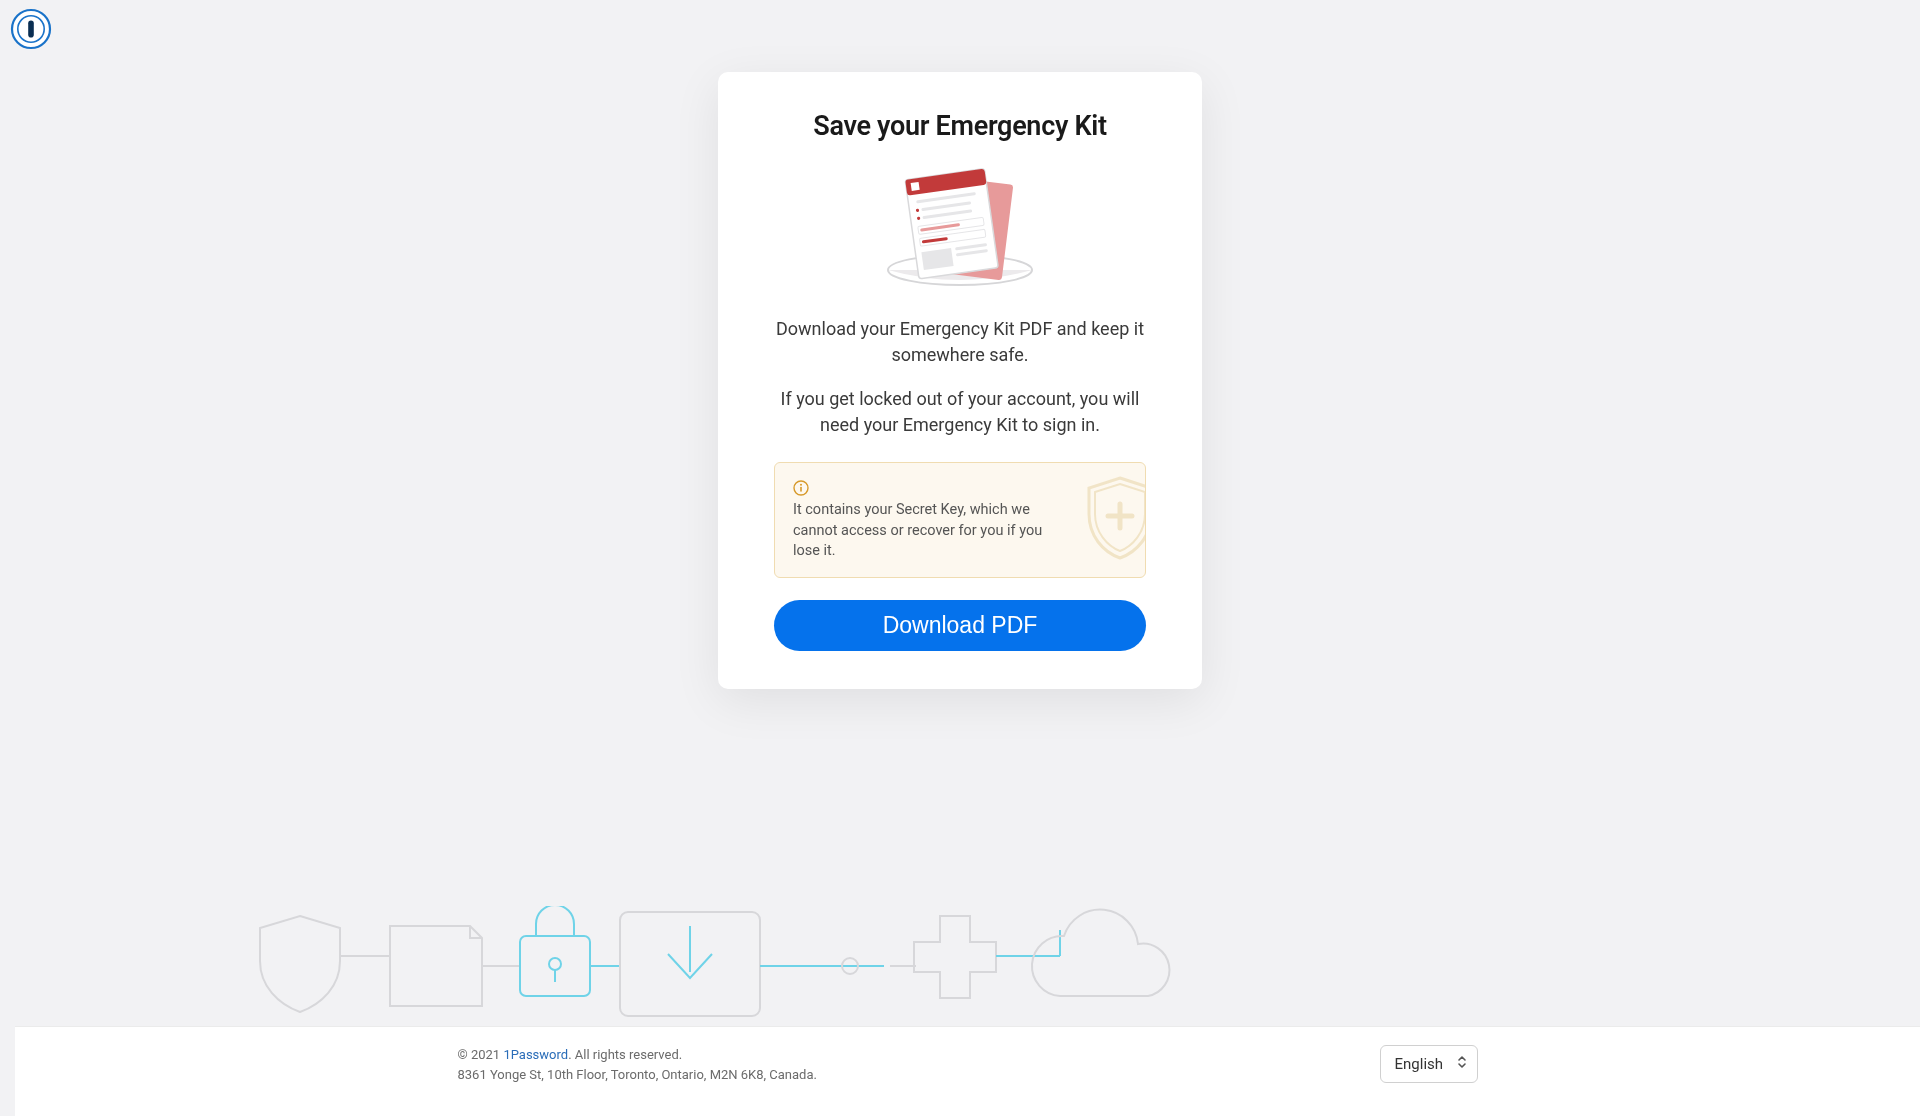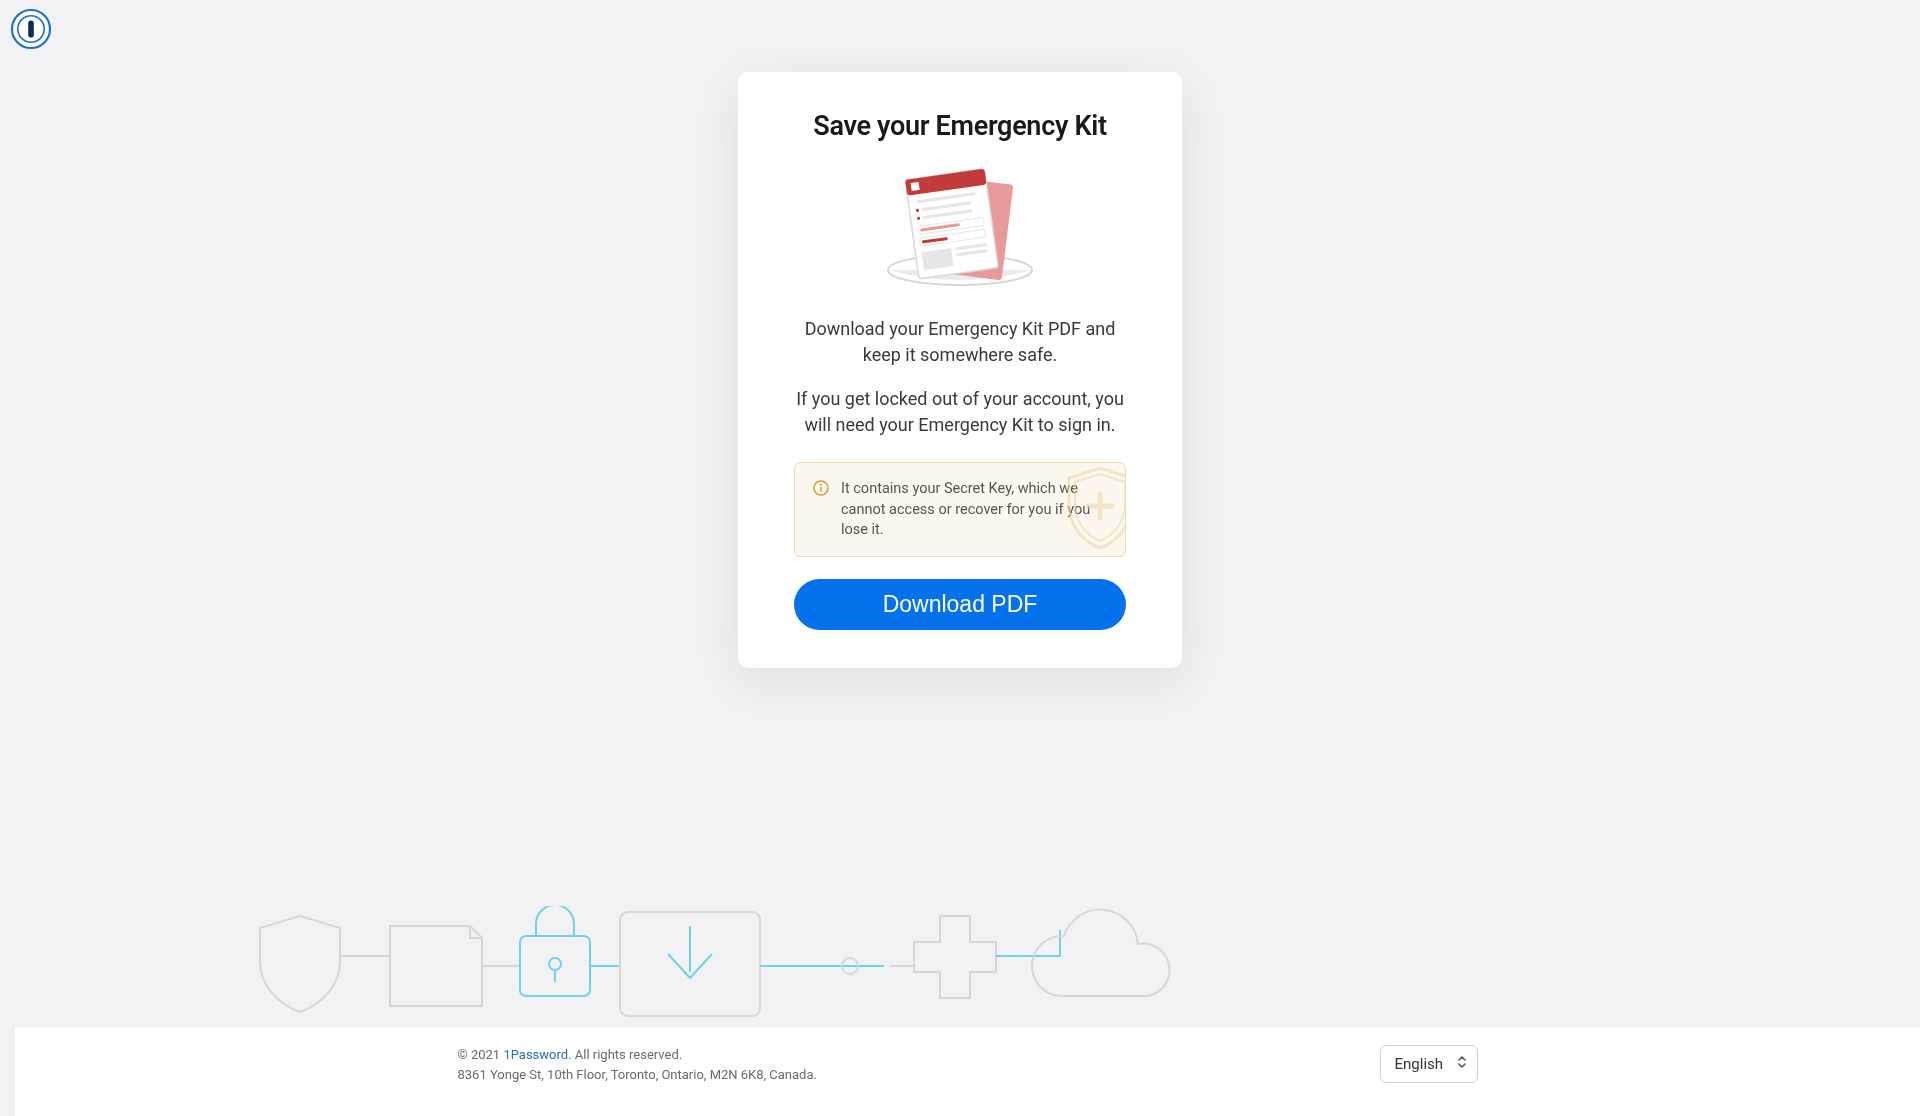--- a/index.html
+++ b/index.html
@@ -23,21 +23,21 @@
   .content-area {
     flex: 1;
     position: relative;
     display: flex;
     align-items: flex-start;
     justify-content: center;
     padding-top: 72px;
   }
   .card {
     background: #ffffff;
-    width: 444px;
+    width: 484px;
     border-radius: 10px;
     box-shadow: 0 12px 48px rgba(0,0,0,0.08);
     padding: 38px 56px 38px 56px;
     text-align: center;
     position: relative;
     z-index: 2;
   }
   .card h1 {
     font-size: 27px;
     font-weight: 600;
@@ -57,23 +57,23 @@
   }
   .body-text:last-of-type { margin-bottom: 24px; }
   .info-box {
     border: 1px solid #f0dcb1;
     background: #fdf8ef;
     border-radius: 6px;
     padding: 16px 18px 16px 18px;
     text-align: left;
     position: relative;
     display: flex;
-    gap: 12px;
     overflow: hidden;
     margin-bottom: 22px;
+    flex-direction: column;
   }
   .info-icon {
     flex: 0 0 16px;
     margin-top: 1px;
   }
   .info-text {
     font-size: 14.5px;
     line-height: 1.4;
     color: #555;
     max-width: 250px;

